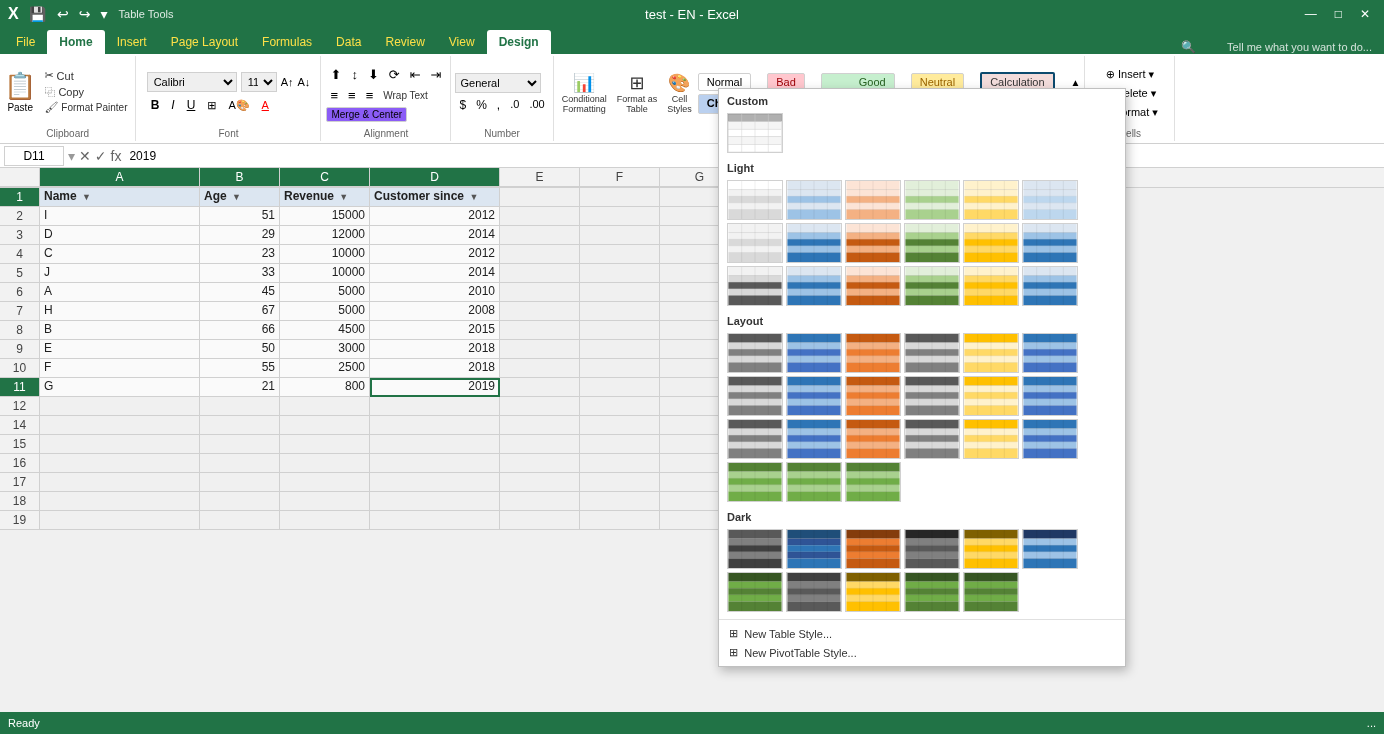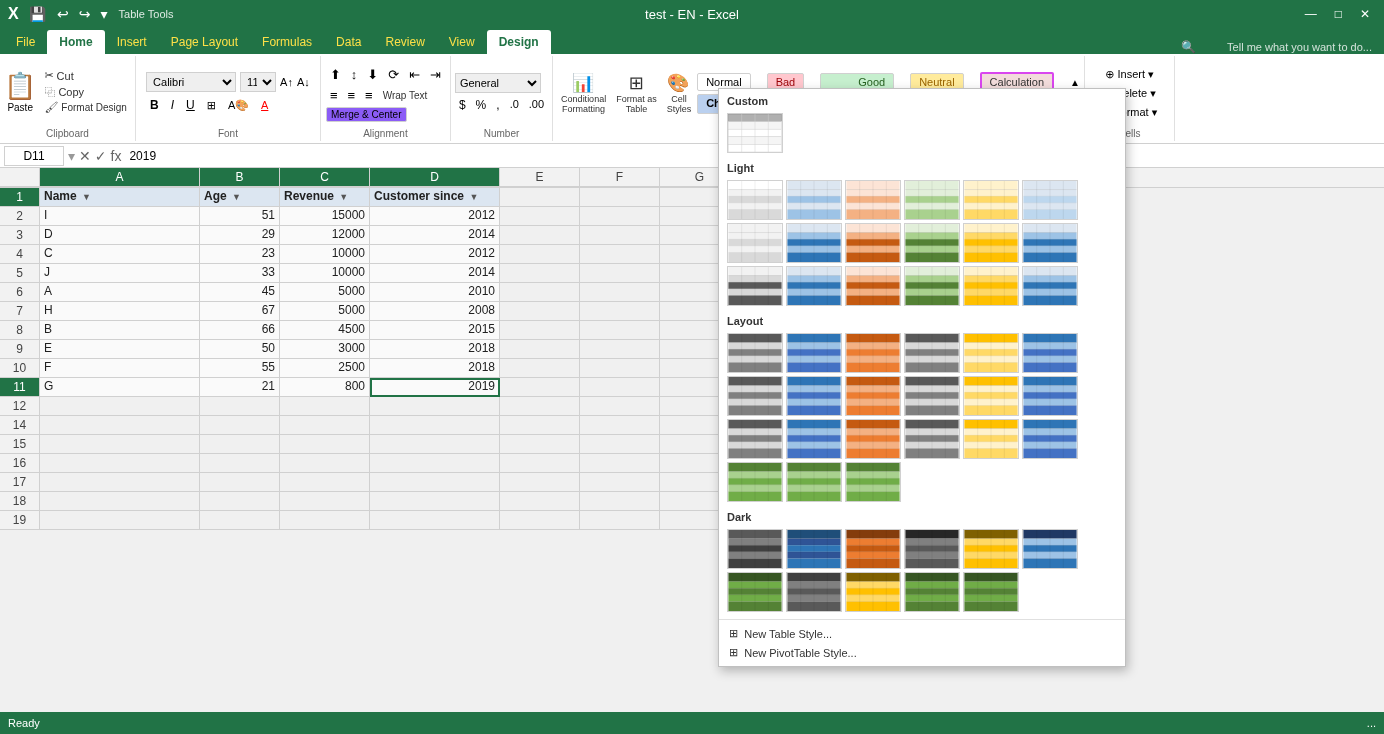--- a/index.html
+++ b/index.html
@@ -120,21 +120,21 @@
       padding: 2px 8px;
       font-size: 11px;
       cursor: pointer;
       border-radius: 2px;
       white-space: nowrap;
     }
     .style-normal { background: white; }
     .style-bad { background: #ffc7ce; color: #9c0006; }
     .style-good { background: #c6efce; color: #276221; padding-left: 37px; }
     .style-neutral { background: #ffeb9c; color: #9c6500; }
-    .style-calc { background: #f2dcdb; border: 2px solid #d946ef; color: #333; }
+    .style-calc { background: #f2dcdb; border: 2px solid #0c4a6e; color: #333; }
     .style-check { background: #bad0ef; font-weight: bold; }
     .style-explanatory { background: white; font-style: italic; }
     .style-input { background: #ffcc99; border: 2px solid #ff6600; }
     .style-linked { background: #e2efda; }
     .style-note { background: #ffffcc; border: 1px solid #cccc00; }
 
     
     .cells-group { min-width: 90px; }
 
     
@@ -358,21 +358,21 @@
         <div class="ribbon-btn-small">
           <span>✂</span>
           <span>Cut</span>
         </div>
         <div class="ribbon-btn-small">
           <span>⿻</span>
           <span>Copy</span>
         </div>
         <div class="ribbon-btn-small">
           <span>🖌</span>
-          <span style="font-size:10px;">Format Design</span>
+          <span style="font-size:10px;">Format Painter</span>
         </div>
       </div>
     </div>
     <div class="ribbon-group-label">Clipboard</div>
   </div>
 
   <div class="ribbon-group font-group" style="min-width:185px;">
     <div class="ribbon-group-content" style="flex-direction:column;align-items:flex-start;padding-bottom:14px;gap:2px;padding-top:3px;">
       <div class="font-row">
         <select class="font-select">

